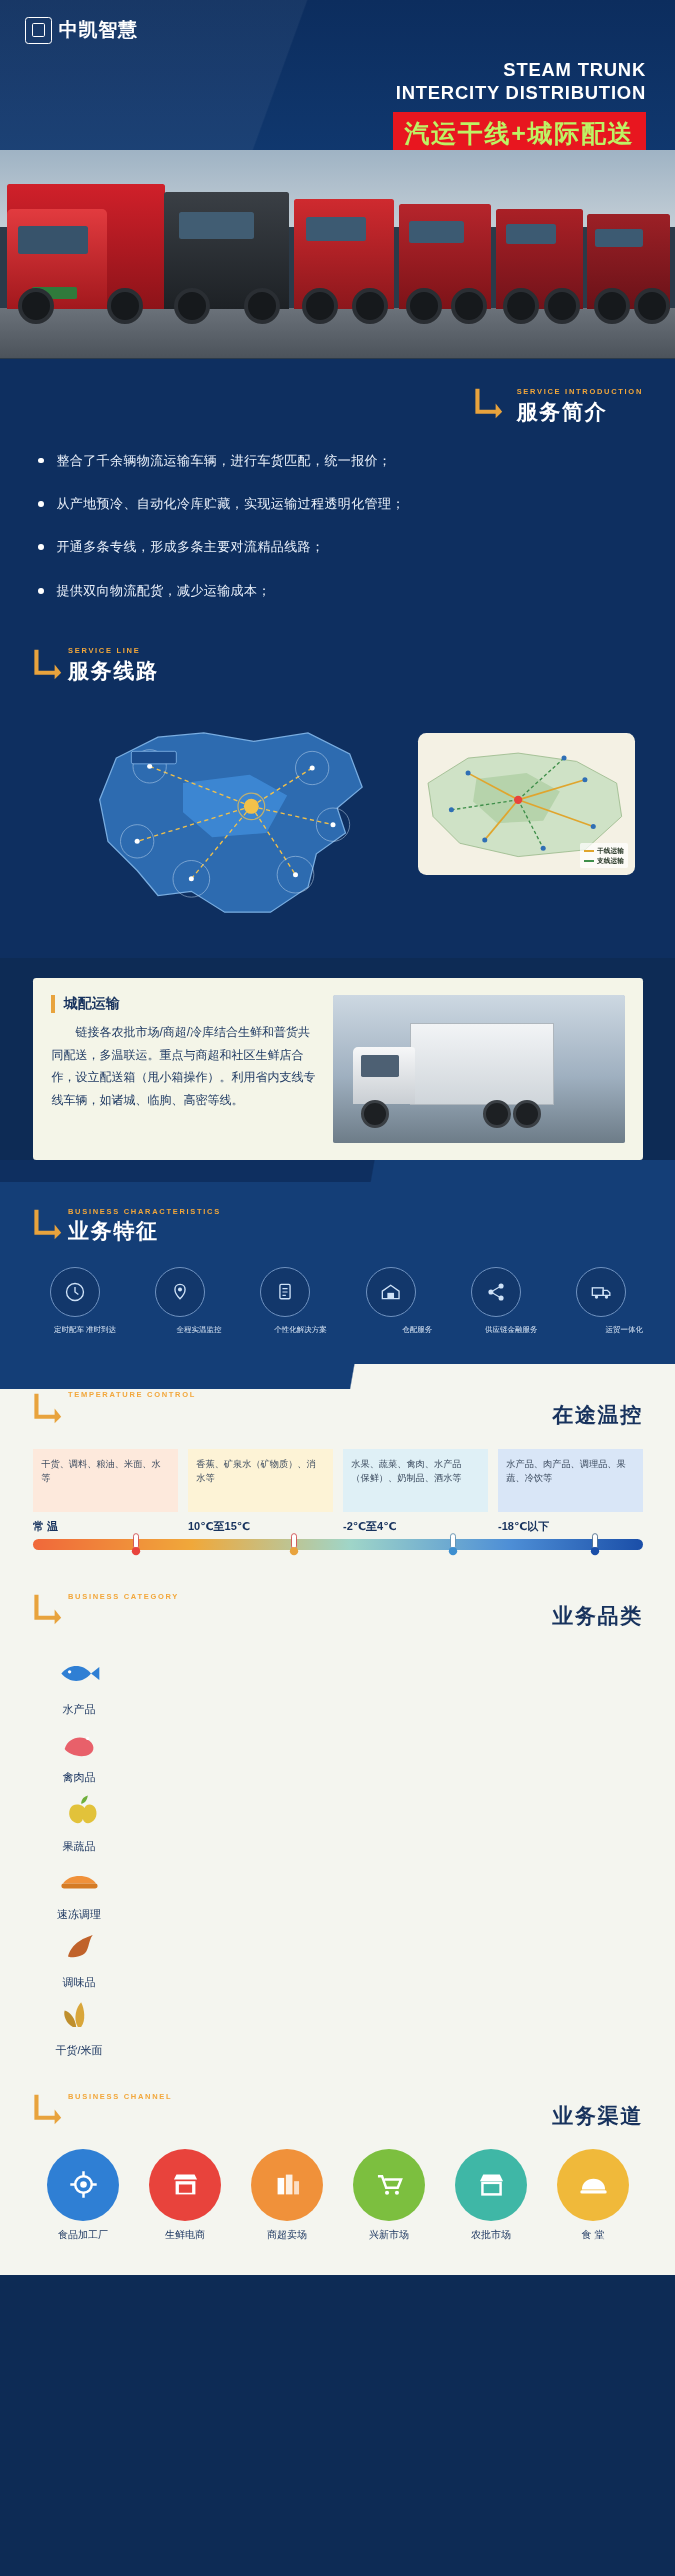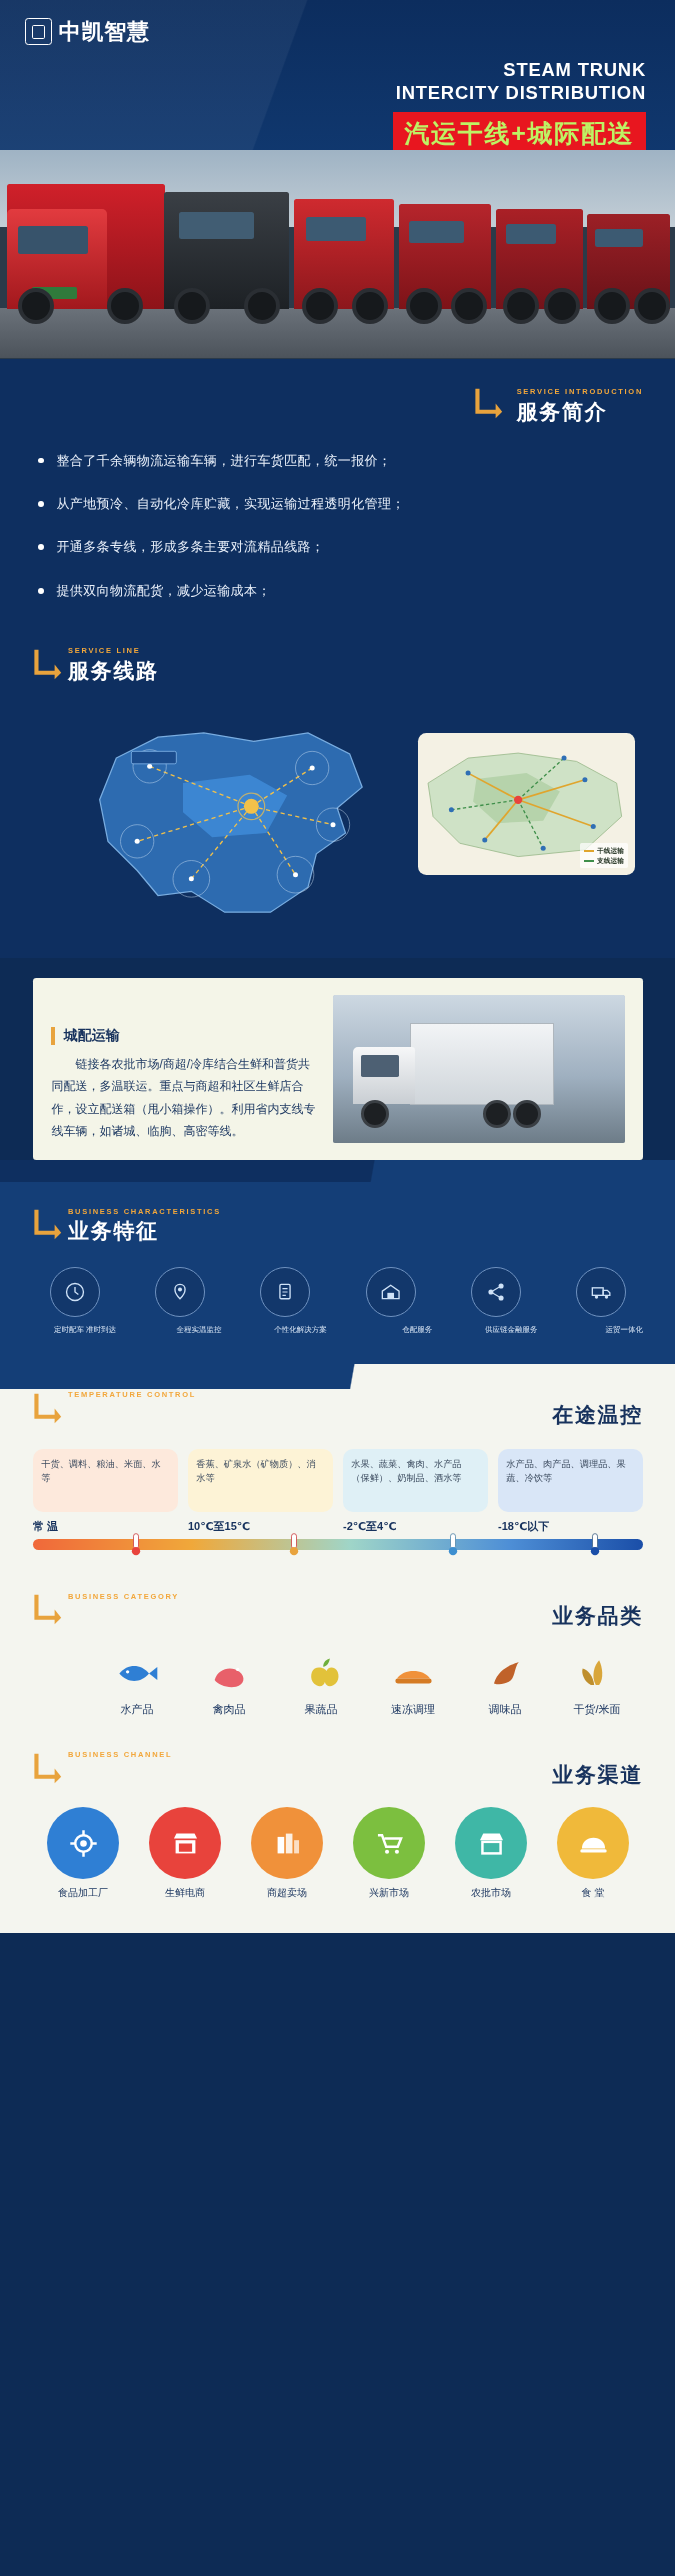--- a/index.html
+++ b/index.html
@@ -11,21 +11,21 @@
   }
   .page{position:relative;width:676px;height:2576px;overflow:hidden;background:#0d2b55;}
 
   
   .hero{position:relative;height:359px;background:linear-gradient(180deg,#0c2d5e 0%,#10386f 45%,#0e2f60 100%);overflow:hidden;}
   .hero-diag{position:absolute;left:0;top:0;width:100%;height:100%;
     background:linear-gradient(110deg,rgba(255,255,255,.05) 0 38%,rgba(255,255,255,0) 38.2%);}
   .logo{position:absolute;left:25px;top:16.7px;display:flex;align-items:center;gap:6.7px;}
   .logo-mark{width:25px;height:25px;border:1.7px solid #fff;border-radius:3.3px;display:flex;align-items:center;justify-content:center;}
   .logo-mark i{display:block;width:11.7px;height:11.7px;border:1.7px solid #fff;border-radius:1.7px;}
-  .logo-text{font-size:22px;font-weight:bold;letter-spacing:0.8px;}
+  .logo-text{font-size:19px;font-weight:bold;letter-spacing:0.8px;}
   .hero-titles{position:absolute;right:30px;top:58px;text-align:right;}
   .hero-en1,.hero-en2{color:#ffffff;font-size:18.4px;font-weight:bold;letter-spacing:0.8px;line-height:23.4px;}
   .hero-cn{display:inline-block;margin-top:6.7px;background:#e8161f;color:#bef264;font-size:25px;font-weight:bold;padding:5px 11.7px;letter-spacing:1.7px;}
   
   .photo-band{position:absolute;left:0;top:150px;width:676px;height:209px;overflow:hidden;background:#2b3a49;}
   .sky{position:absolute;left:0;top:0;width:676px;height:77px;background:linear-gradient(180deg,#9fb3c4,#c3ced6);}
   .ground{position:absolute;left:0;top:158px;width:676px;height:50px;background:linear-gradient(180deg,#6b727a,#4c535b);}
   .truck{position:absolute;bottom:50px;border-radius:2.5px 2.5px 0 0;}
   .t1{left:6.7px;width:158px;height:125px;background:linear-gradient(180deg,#d0202a,#8d1319);}
   .t1 .cab{position:absolute;left:0;bottom:0;width:100px;height:100px;background:linear-gradient(180deg,#e23b3f,#a2181d);border-radius:5px 5px 0 0;}
@@ -68,21 +68,21 @@
   .map-inset{position:absolute;right:8.3px;top:33px;width:217px;height:142px;border-radius:8.3px;background:#f4f1e4;overflow:hidden;}
   .inset-legend{position:absolute;right:6.7px;bottom:6.7px;font-size:6.7px;color:#2b3a2a;background:rgba(255,255,255,.7);padding:2.5px 4.2px;border-radius:1.7px;line-height:10px;}
   .inset-legend span{display:block;}
   .inset-legend i{display:inline-block;width:10px;height:1.7px;vertical-align:middle;margin-right:3.3px;}
   .stats{display:flex;gap:28px;margin:5px 0 0 5px;}
   .stat b{font-size:18.4px;color:#fff;}
   .stat em{font-style:normal;font-size:9.2px;color:#fff;margin-left:1.7px;}
   .stat p{margin:1.7px 0 0 0;font-size:7.5px;color:#b9cbe4;letter-spacing:0.8px;}
 
   
-  .city-card{margin:20px 33px 8px 33px;background:#f4f5e8;border-radius:3.3px;padding:16.7px 18.4px;display:flex;gap:15px;color:#1c3158;align-items:flex-end;}
+  .city-card{margin:20px 33px 8px 33px;background:#f4f5e8;border-radius:3.3px;padding:16.7px 18.4px;display:flex;gap:15px;color:#1c3158;}
   .city-left{width:267px;}
   .city-tag{display:inline-block;border-left:4.2px solid #e8a33d;padding-left:8.3px;font-size:14px;font-weight:bold;color:#17325d;margin-bottom:8.3px;}
   .city-text{font-size:12px;line-height:22.5px;color:#1f3a63;text-indent:2em;}
   .city-photo{position:relative;flex:1;height:148px;border-radius:2.5px;overflow:hidden;background:linear-gradient(180deg,#b9c6d2,#8e9aa6);}
   .cp-sky{position:absolute;inset:0;background:linear-gradient(180deg,#cdd8e2 0%,#9fb0c0 55%,#6d7c88 100%);}
   .cp-box{position:absolute;left:77px;top:28px;width:142px;height:80px;background:linear-gradient(180deg,#f2f4f6,#cfd5da);border:1.7px solid #aeb6bd;}
   .cp-cab{position:absolute;left:20px;top:52px;width:62px;height:57px;background:linear-gradient(180deg,#f6f7f8,#c9ced3);border-radius:5px 3.3px 0 0;}
   .cp-win{position:absolute;left:28px;top:60px;width:38px;height:22px;background:#4d6073;border-radius:1.7px;}
   .cp-wheel{position:absolute;bottom:15px;width:22px;height:22px;border-radius:50%;background:#1d2023;border:3.3px solid #3a3f44;}
 
@@ -91,32 +91,32 @@
   .biz-sec:before{content:"";position:absolute;left:0;top:-22px;width:100%;height:22px;background:linear-gradient(100deg,#0e2f60 0 55%,#143e77 55.2%);}
   .feat-row{display:flex;justify-content:space-between;margin-top:22px;}
   .feat{width:83px;text-align:center;}
   .feat-circle{width:48px;height:48px;border-radius:50%;border:0.8px solid #6f92c0;margin:0 auto 6.7px auto;display:flex;align-items:center;justify-content:center;background:#12376b;}
   .feat-label{font-size:7.5px;color:#dce8f7;line-height:11px;text-align:right;}
 
   
   .temp-sec{position:relative;background:#f4f5ef;color:#17325d;padding:25px 33px 33px 33px;}
   .temp-sec:before{content:"";position:absolute;left:0;top:-0.8px;width:100%;height:25px;background:linear-gradient(100deg,#143e77 0 52%,#f4f5ef 52.2%);}
   .temp-cards{display:flex;gap:10px;margin-top:20px;align-items:flex-end;}
-  .tcard{flex:1;border-radius:10px;padding:8.3px 8.3px 10px 8.3px;font-size:9.2px;line-height:14px;color:#3b4a5e;min-height:45px;}
+  .tcard{flex:1;border-radius:0;padding:8.3px 8.3px 10px 8.3px;font-size:9.2px;line-height:14px;color:#3b4a5e;min-height:45px;}
   .tc1{background:#fde9dc;}
   .tc2{background:#fdf3d6;}
   .tc3{background:#dff0f6;}
   .tc4{background:#d9e6f7;}
   .temp-labels{display:flex;gap:10px;margin-top:6.7px;}
   .temp-labels div{flex:1;font-size:11px;font-weight:bold;color:#17325d;}
   .temp-bar{position:relative;height:11.7px;border-radius:5.8px;margin-top:5px;background:linear-gradient(90deg,#f0683a 0%,#f0a83a 26%,#9fd5c8 52%,#4e8fd6 78%,#1a4ea8 100%);}
   .therm{position:absolute;top:-6.7px;width:22px;height:25px;}
   
   .cat-sec{position:relative;background:#f4f5ef;color:#17325d;padding:8.3px 33px 25px 33px;}
-  .cat-row{display:flex;justify-content:flex-end;margin-top:18.4px;text-align:center;}
+  .cat-row{display:flex;justify-content:center;margin-top:18.4px;text-align:center;flex-direction:column;}
   .cat{width:92px;}
   .cat-ic{height:50px;display:flex;align-items:center;justify-content:center;}
   .cat-label{font-size:11px;color:#17325d;margin-top:3.3px;}
 
   
   .chan-sec{position:relative;background:#f4f5ef;color:#17325d;padding:8.3px 33px 33px 33px;}
   .chan-row{display:flex;justify-content:space-between;margin-top:18.4px;text-align:center;}
   .chan{width:100px;}
   .chan-circle{width:72px;height:72px;border-radius:50%;margin:0 auto 6.7px auto;display:flex;align-items:center;justify-content:center;}
   .c1{background:#2f7fd4;}.c2{background:#e8433c;}.c3{background:#f0913a;}.c4{background:#7cbf3f;}.c5{background:#3fb7a6;}.c6{background:#f0b93a;}

